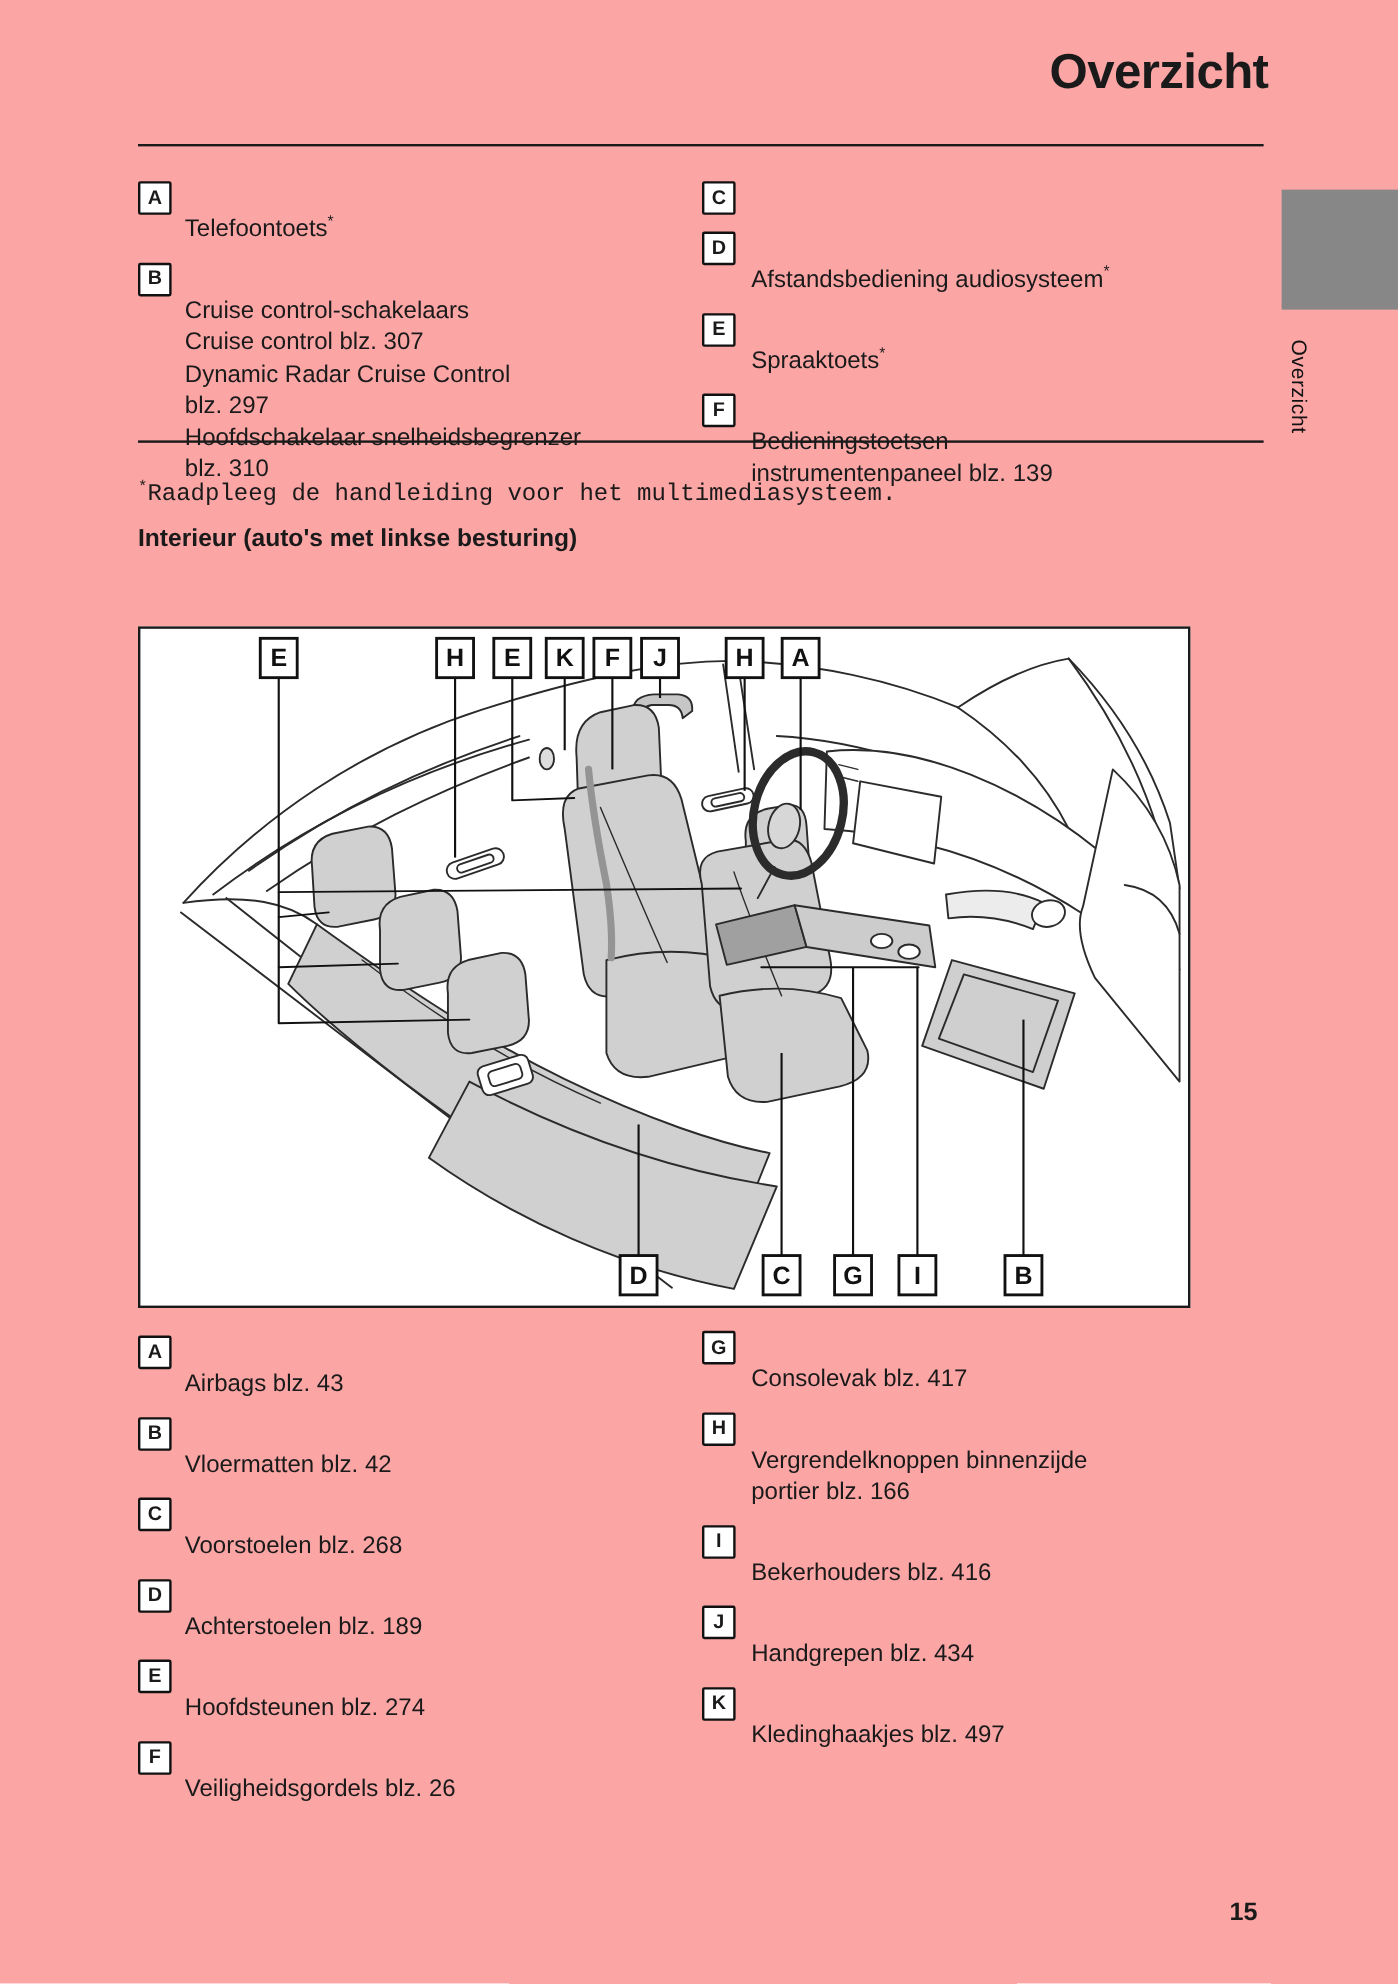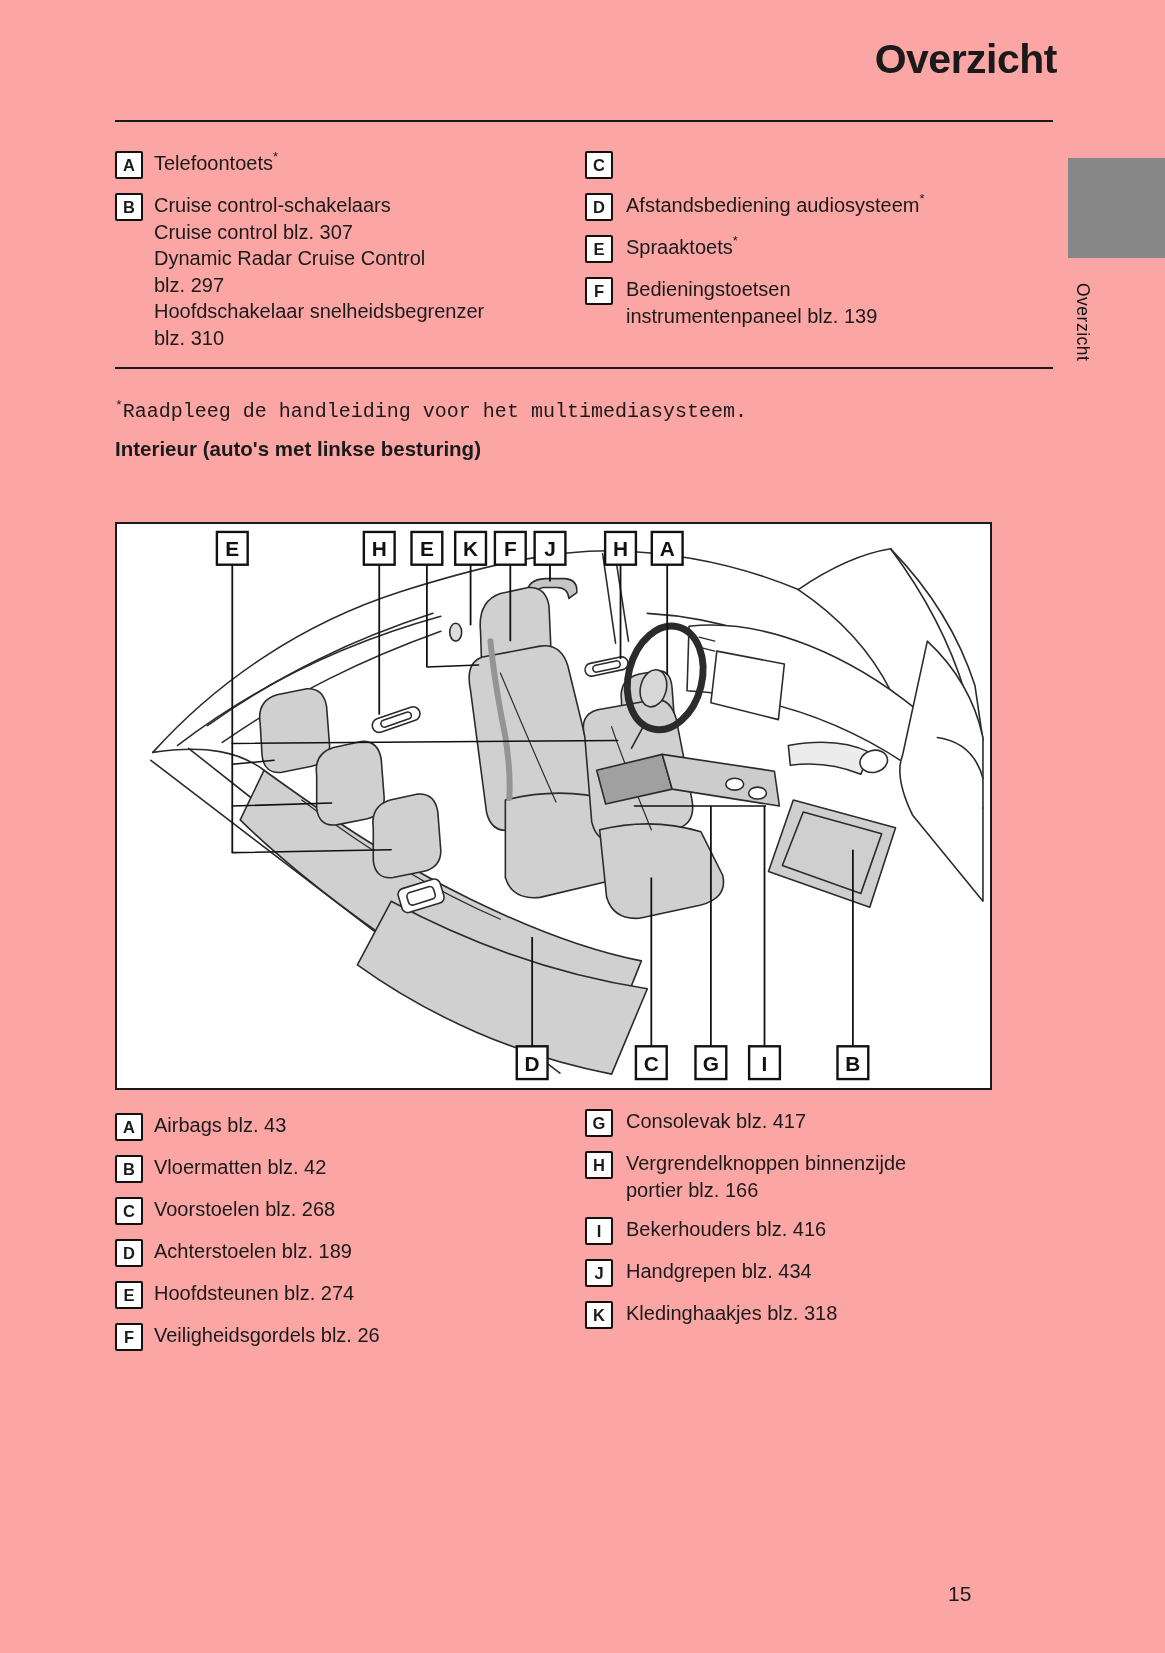--- a/index.html
+++ b/index.html
@@ -26,35 +26,35 @@
   #ctrl-left{left:115px;top:150px;width:455px;}
   #ctrl-right{left:585px;top:150px;width:470px;}
   #int-left{left:115px;top:1112px;width:455px;}
   #int-right{left:585px;top:1108px;width:480px;}
   .row{display:flex;align-items:flex-start;margin-bottom:13px;}
   .keybox{
     flex:0 0 auto;width:24px;height:24px;border:2.2px solid #111;border-radius:2px;
     display:flex;align-items:center;justify-content:center;
     font-weight:bold;font-size:16.5px;margin-top:1px;background:#fff;
   }
-  .lines{margin-left:11px;font-size:20px;line-height:26.5px;}
+  .lines{margin-left:11px;font-size:20px;line-height:26.5px;margin-top:28px;}
   #ctrl-right .lines,#int-right .lines{margin-left:13px;}
   .lines sup{font-size:13px;line-height:0;position:relative;top:-1px;}
   
   #footnote{position:absolute;left:115px;top:398px;font-size:20px;font-family:Liberation Mono, monospace;}
   #footnote sup{font-size:13px;}
   #section-heading{position:absolute;left:115px;top:437px;font-size:20.5px;font-weight:bold;}
   
   #diagram{
     position:absolute;left:115px;top:522px;width:877px;height:568px;
     border:2px solid #1a1a1a;box-sizing:border-box;background:#fff;
   }
   #diagram svg{position:absolute;left:0;top:0;width:100%;height:100%;}
   
-  #page-number{position:absolute;left:948px;top:1582px;width:100px;text-align:left;font-size:21px;font-weight:normal;}
+  #page-number{position:absolute;left:948px;top:1582px;width:100px;text-align:right;font-size:21px;font-weight:bold;}
 </style>
 </head>
 <body>
 
 <div id="page">
 
   <div id="title">Overzicht</div>
   <div id="rule-top" class="hrule"></div>
 
   <div id="side-tab"></div>
@@ -329,19 +329,19 @@
       </div>
       <div class="row">
         <div class="keybox">J</div>
         <div class="lines">
           <div>Handgrepen blz. 434</div>
         </div>
       </div>
       <div class="row">
         <div class="keybox">K</div>
         <div class="lines">
-          <div>Kledinghaakjes blz. 318</div>
+          <div>Kledinghaakjes blz. 497</div>
         </div>
       </div>
     </div>
 
   <div id="page-number">15</div>
 </div>
 
 </body></html>

